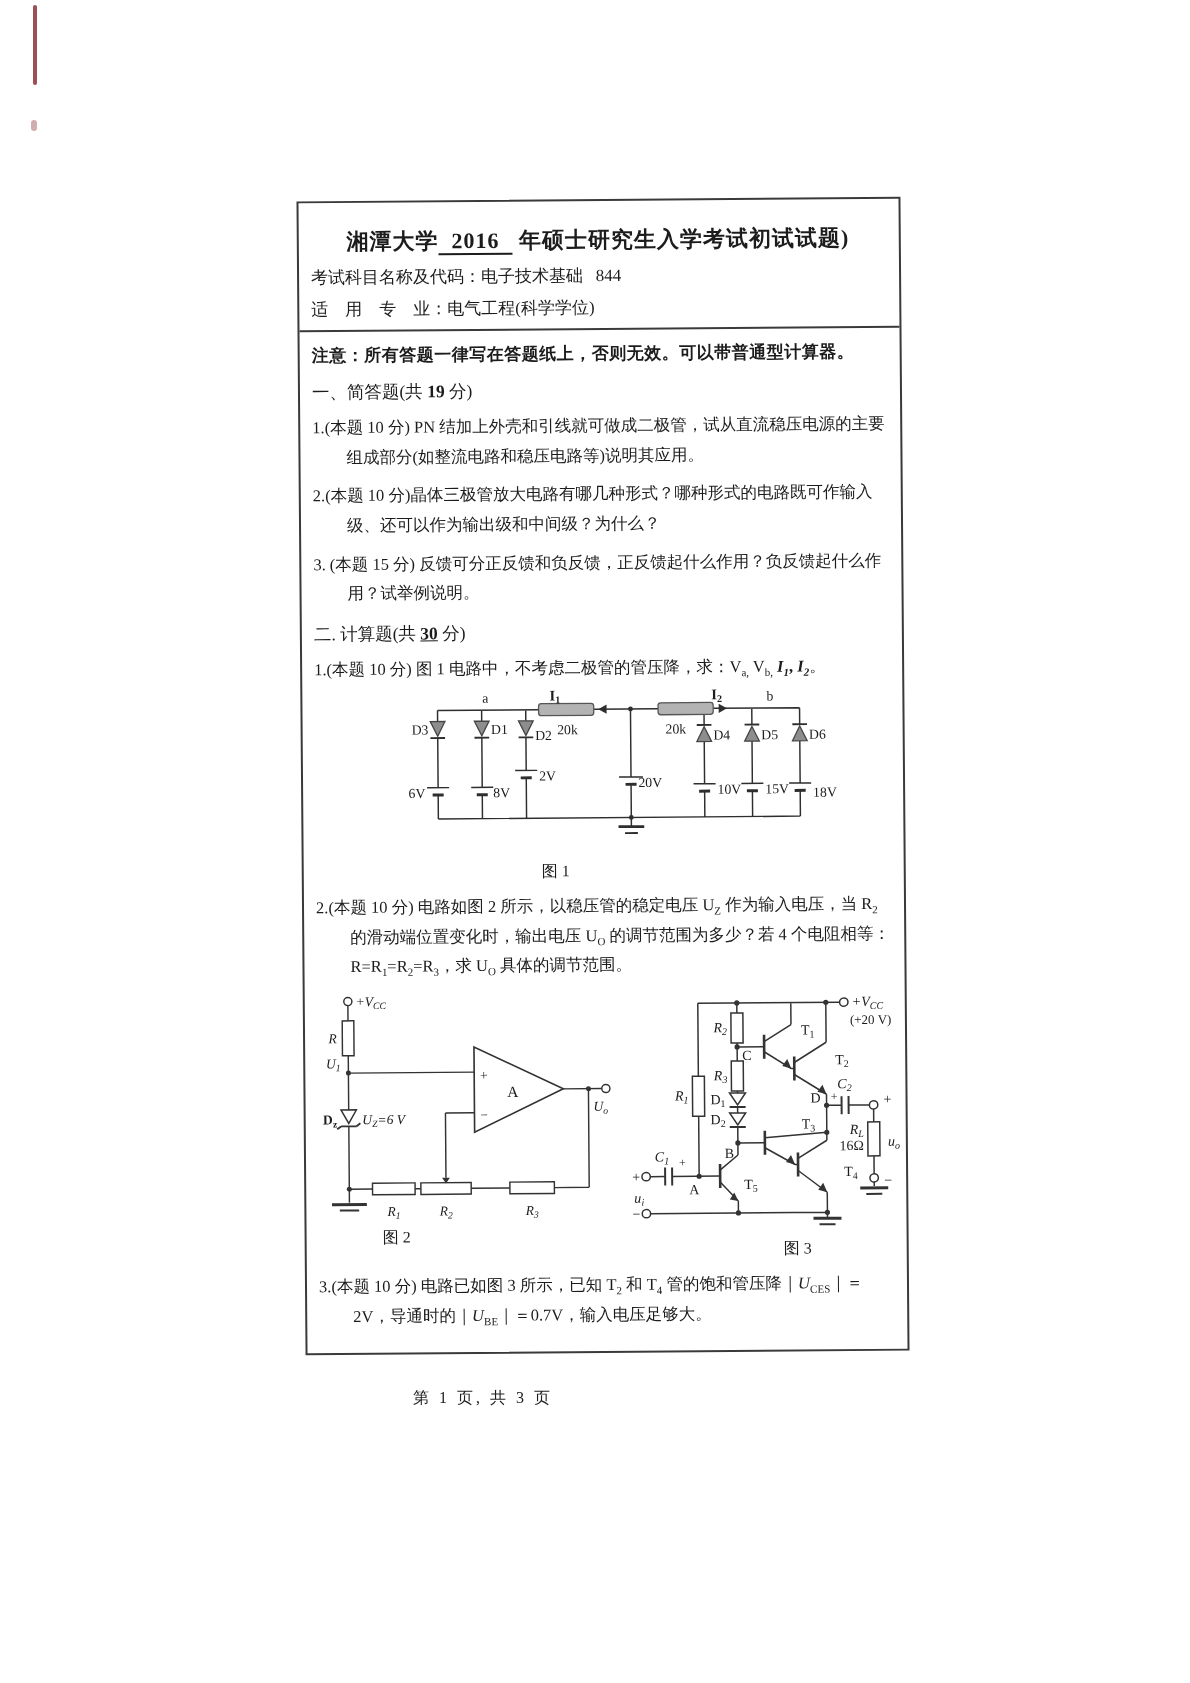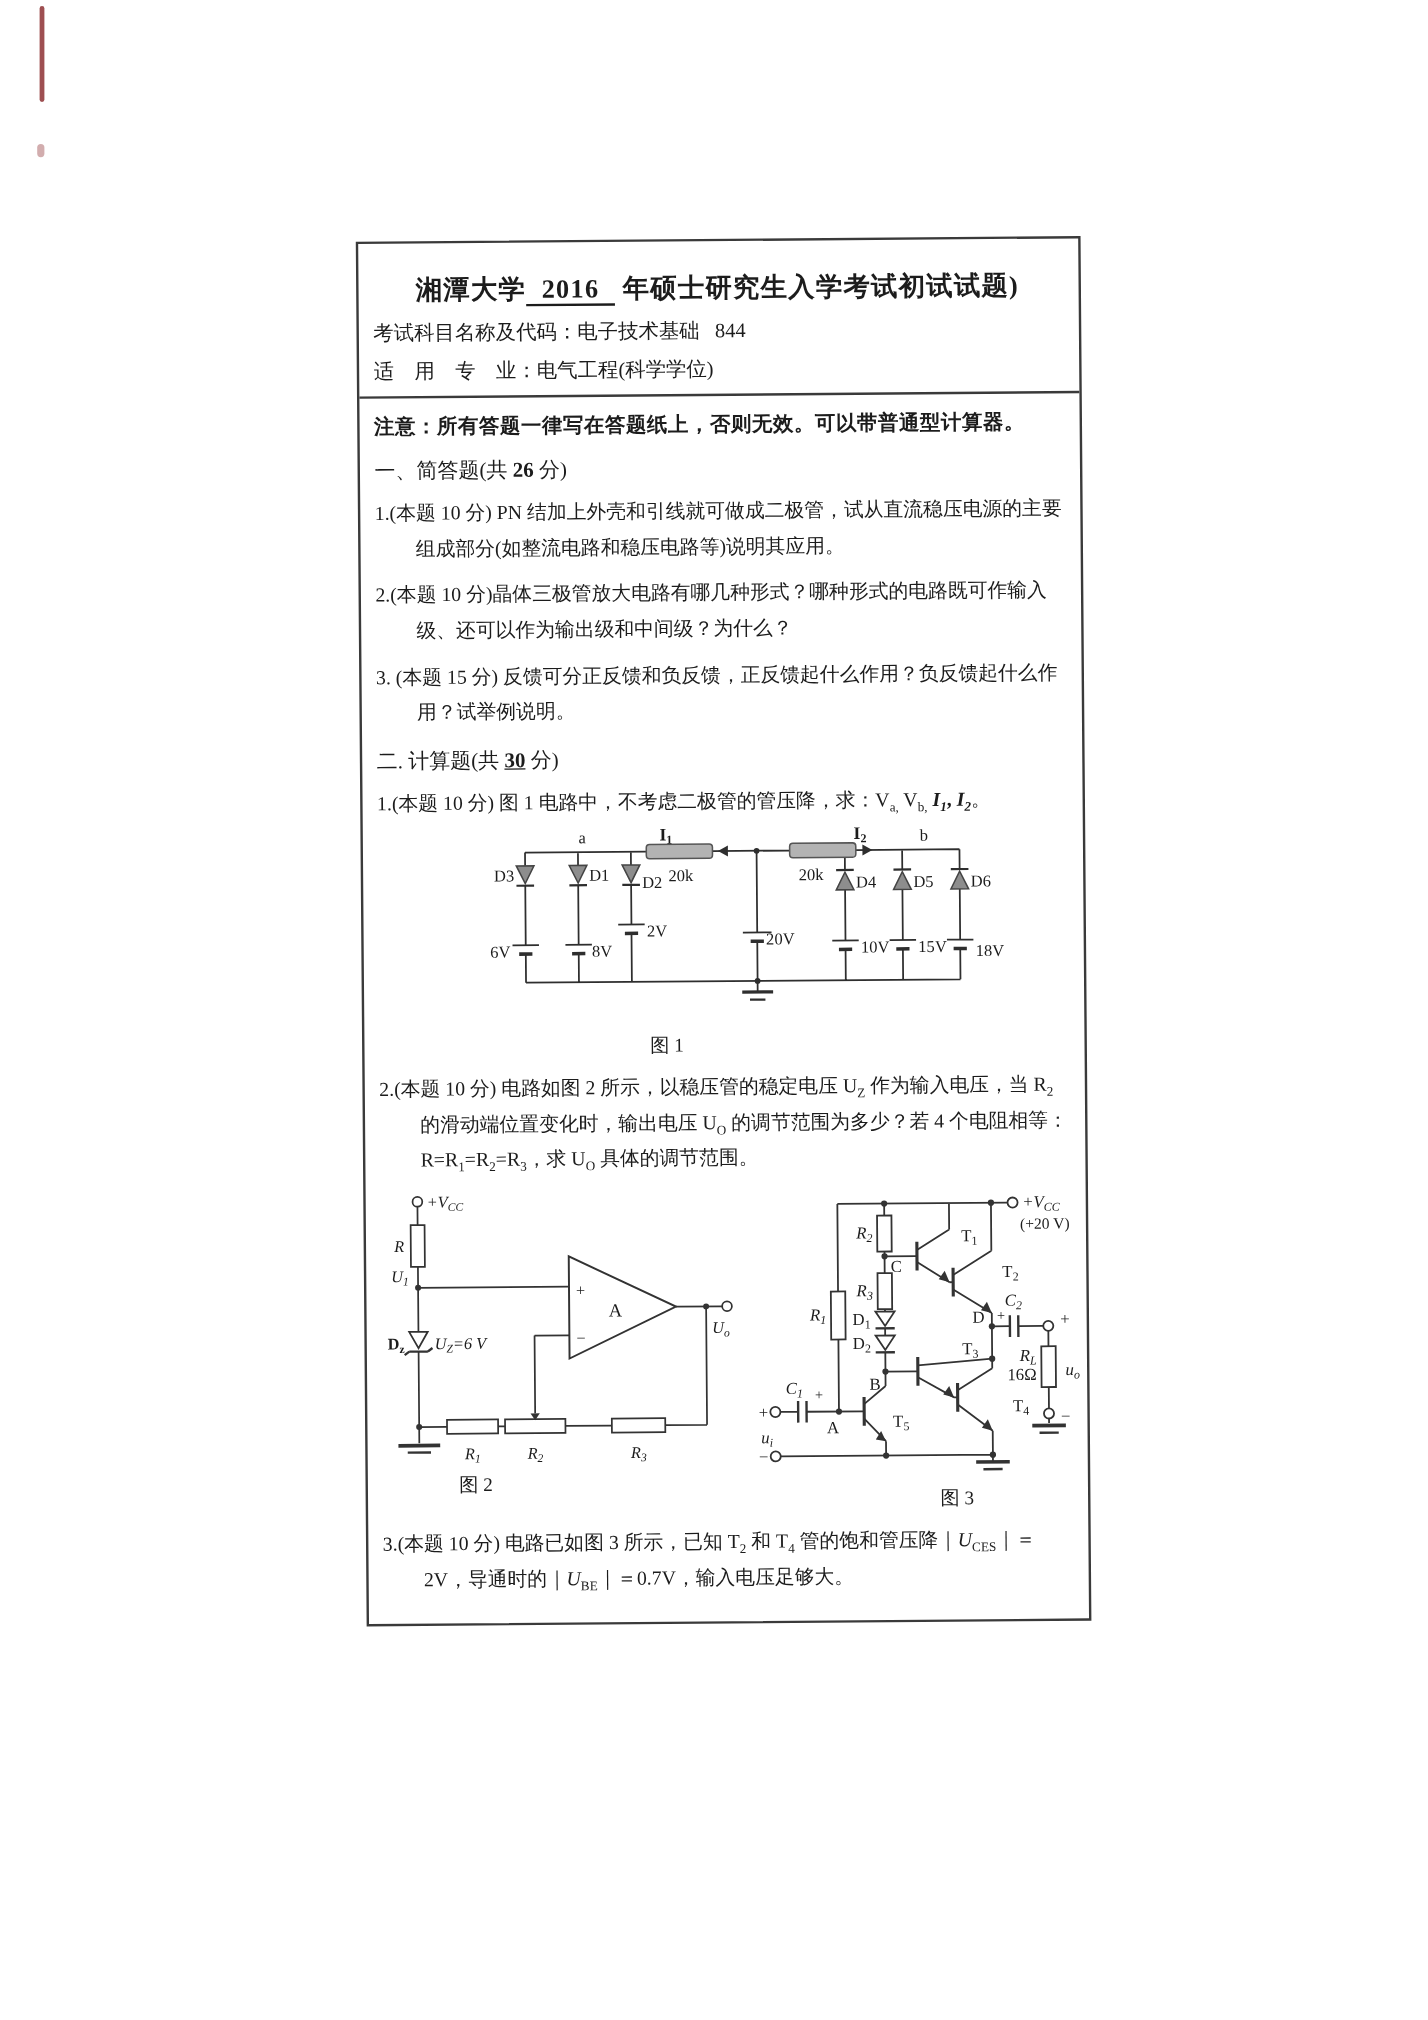--- a/index.html
+++ b/index.html
@@ -45,21 +45,21 @@
     <div class="meta">
       <span data-bind="header.subject_label">考试科目名称及代码：</span><span class="val" data-bind="header.subject_value">电子技术基础   844</span>
     </div>
     <div class="meta">
       <span data-bind="header.major_label">适　用　专　业：</span><span class="val" data-bind="header.major_value">电气工程(科学学位)</span>
     </div>
     <div class="divider"></div>
 
     <div class="notice" data-bind="notice">注意：所有答题一律写在答题纸上，否则无效。可以带普通型计算器。</div>
 
-    <div class="h" data-bind-rich="section1.heading"><span>一、简答题(共 </span><span style="font-weight: bold;">26</span><span> 分)</span></div>
+    <div class="h" data-bind-rich="section1.heading"><span>一、简答题(共 </span><span style="font-weight: bold;">19</span><span> 分)</span></div>
     <p class="q" data-bind-rich="section1.q1"><span>1.(本题 10 分) PN 结加上外壳和引线就可做成二极管，试从直流稳压电源的主要组成部分(如整流电路和稳压电路等)说明其应用。</span></p>
     <p class="q" data-bind-rich="section1.q2"><span>2.(本题 10 分)晶体三极管放大电路有哪几种形式？哪种形式的电路既可作输入级、还可以作为输出级和中间级？为什么？</span></p>
     <p class="q" data-bind-rich="section1.q3"><span>3. (本题 15 分) 反馈可分正反馈和负反馈，正反馈起什么作用？负反馈起什么作用？试举例说明。</span></p>
 
     <div class="h" data-bind-rich="section2.heading"><span>二. 计算题(共 </span><span style="font-weight: bold; text-decoration: underline;">30</span><span> 分)</span></div>
     <p class="q" data-bind-rich="section2.q1"><span>1.(本题 10 分) 图 1 电路中，不考虑二极管的管压降，求：V</span><sub>a,</sub><span> V</span><sub>b,</sub><span> </span><span style="font-weight: bold; font-style: italic;">I</span><sub style="font-weight: bold; font-style: italic;">1</sub><span style="font-weight: bold;">, </span><span style="font-weight: bold; font-style: italic;">I</span><sub style="font-weight: bold; font-style: italic;">2</sub><span>。</span></p>
 
     <div class="fig1wrap">
       <svg width="460" height="170" viewBox="0 0 500 185">
         <g stroke="#2e2e2e" stroke-width="1.6" fill="none">
@@ -283,13 +283,14 @@
             <text x="2" y="221" class="it"><tspan data-bind="figures.fig3.labels.ui_b">u</tspan><tspan dy="3" font-size="10" data-bind="figures.fig3.labels.ui_s">i</tspan></text>
           </g>
         </svg>
         <div class="cap cap3" data-bind="figures.fig3_caption">图 3</div>
       </div>
     </div>
 
     <p class="q" data-bind-rich="section2.q3"><span>3.(本题 10 分) 电路已如图 3 所示，已知 T</span><sub>2</sub><span> 和 T</span><sub>4</sub><span> 管的饱和管压降｜</span><span style="font-style: italic;">U</span><sub>CES</sub><span>｜＝2V，导通时的｜</span><span style="font-style: italic;">U</span><sub>BE</sub><span>｜＝0.7V，输入电压足够大。</span></p>
   </div>
 
+  <div class="footer" data-bind="footer">第 1 页, 共 3 页</div>
 </div>
 
 </body></html>

